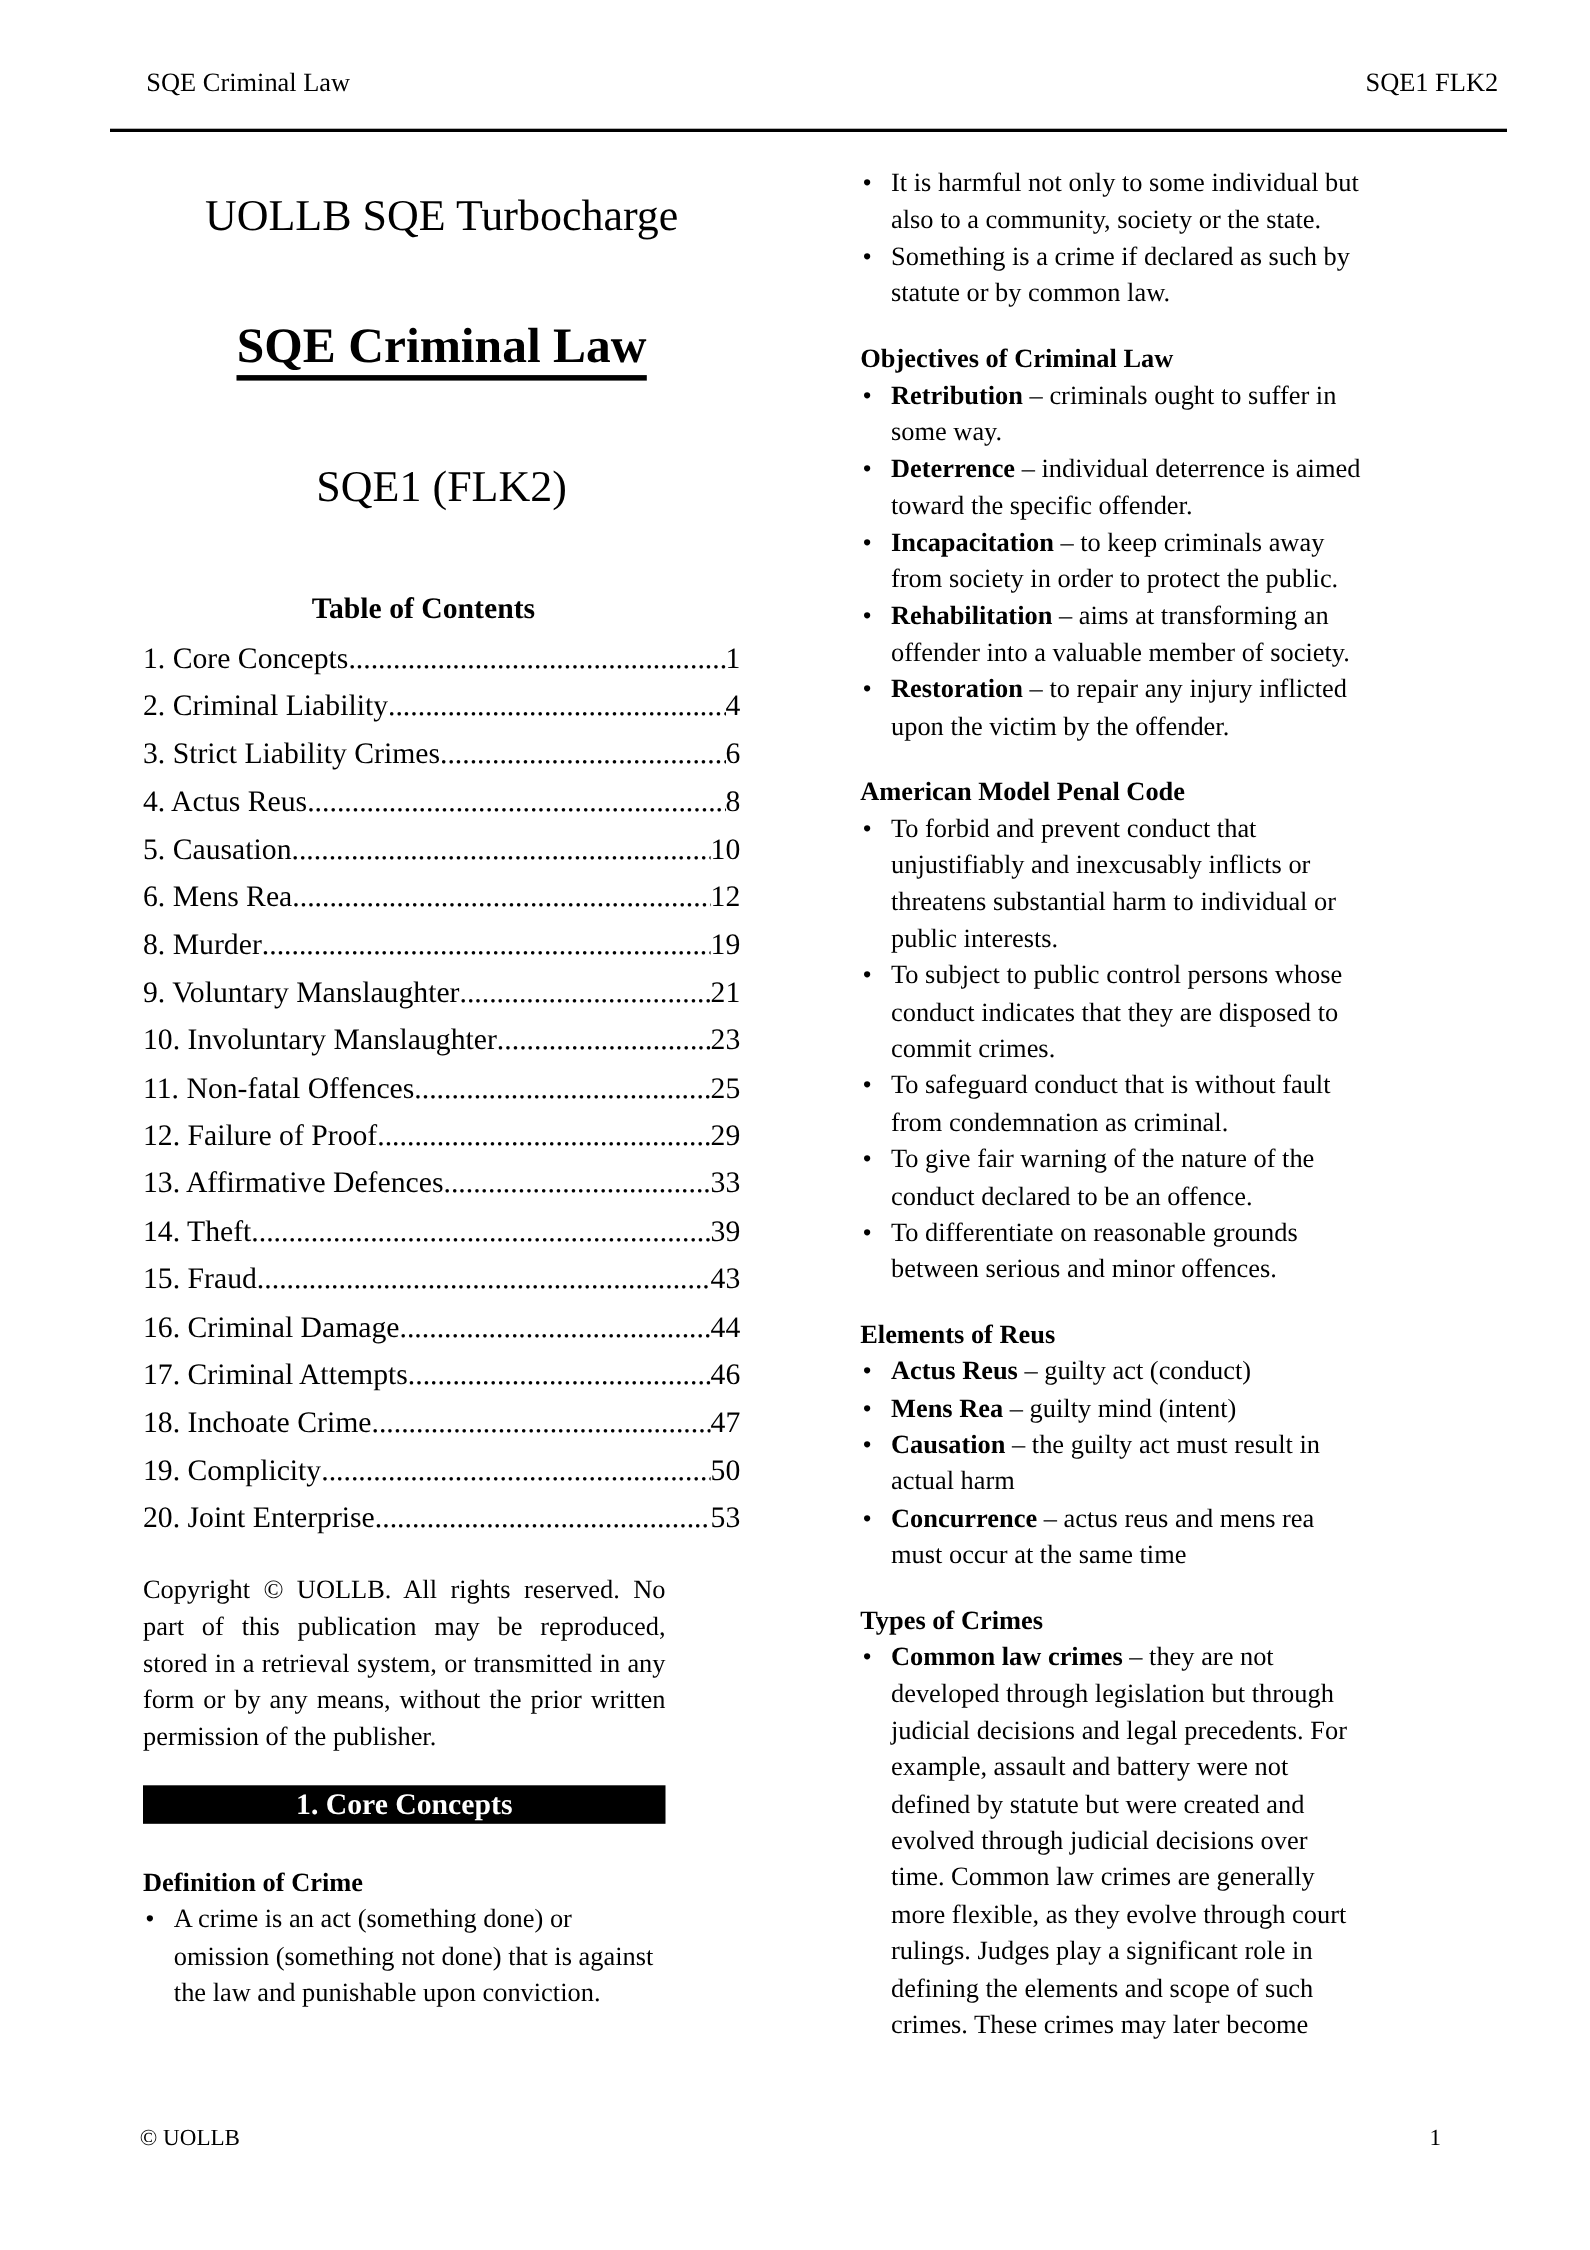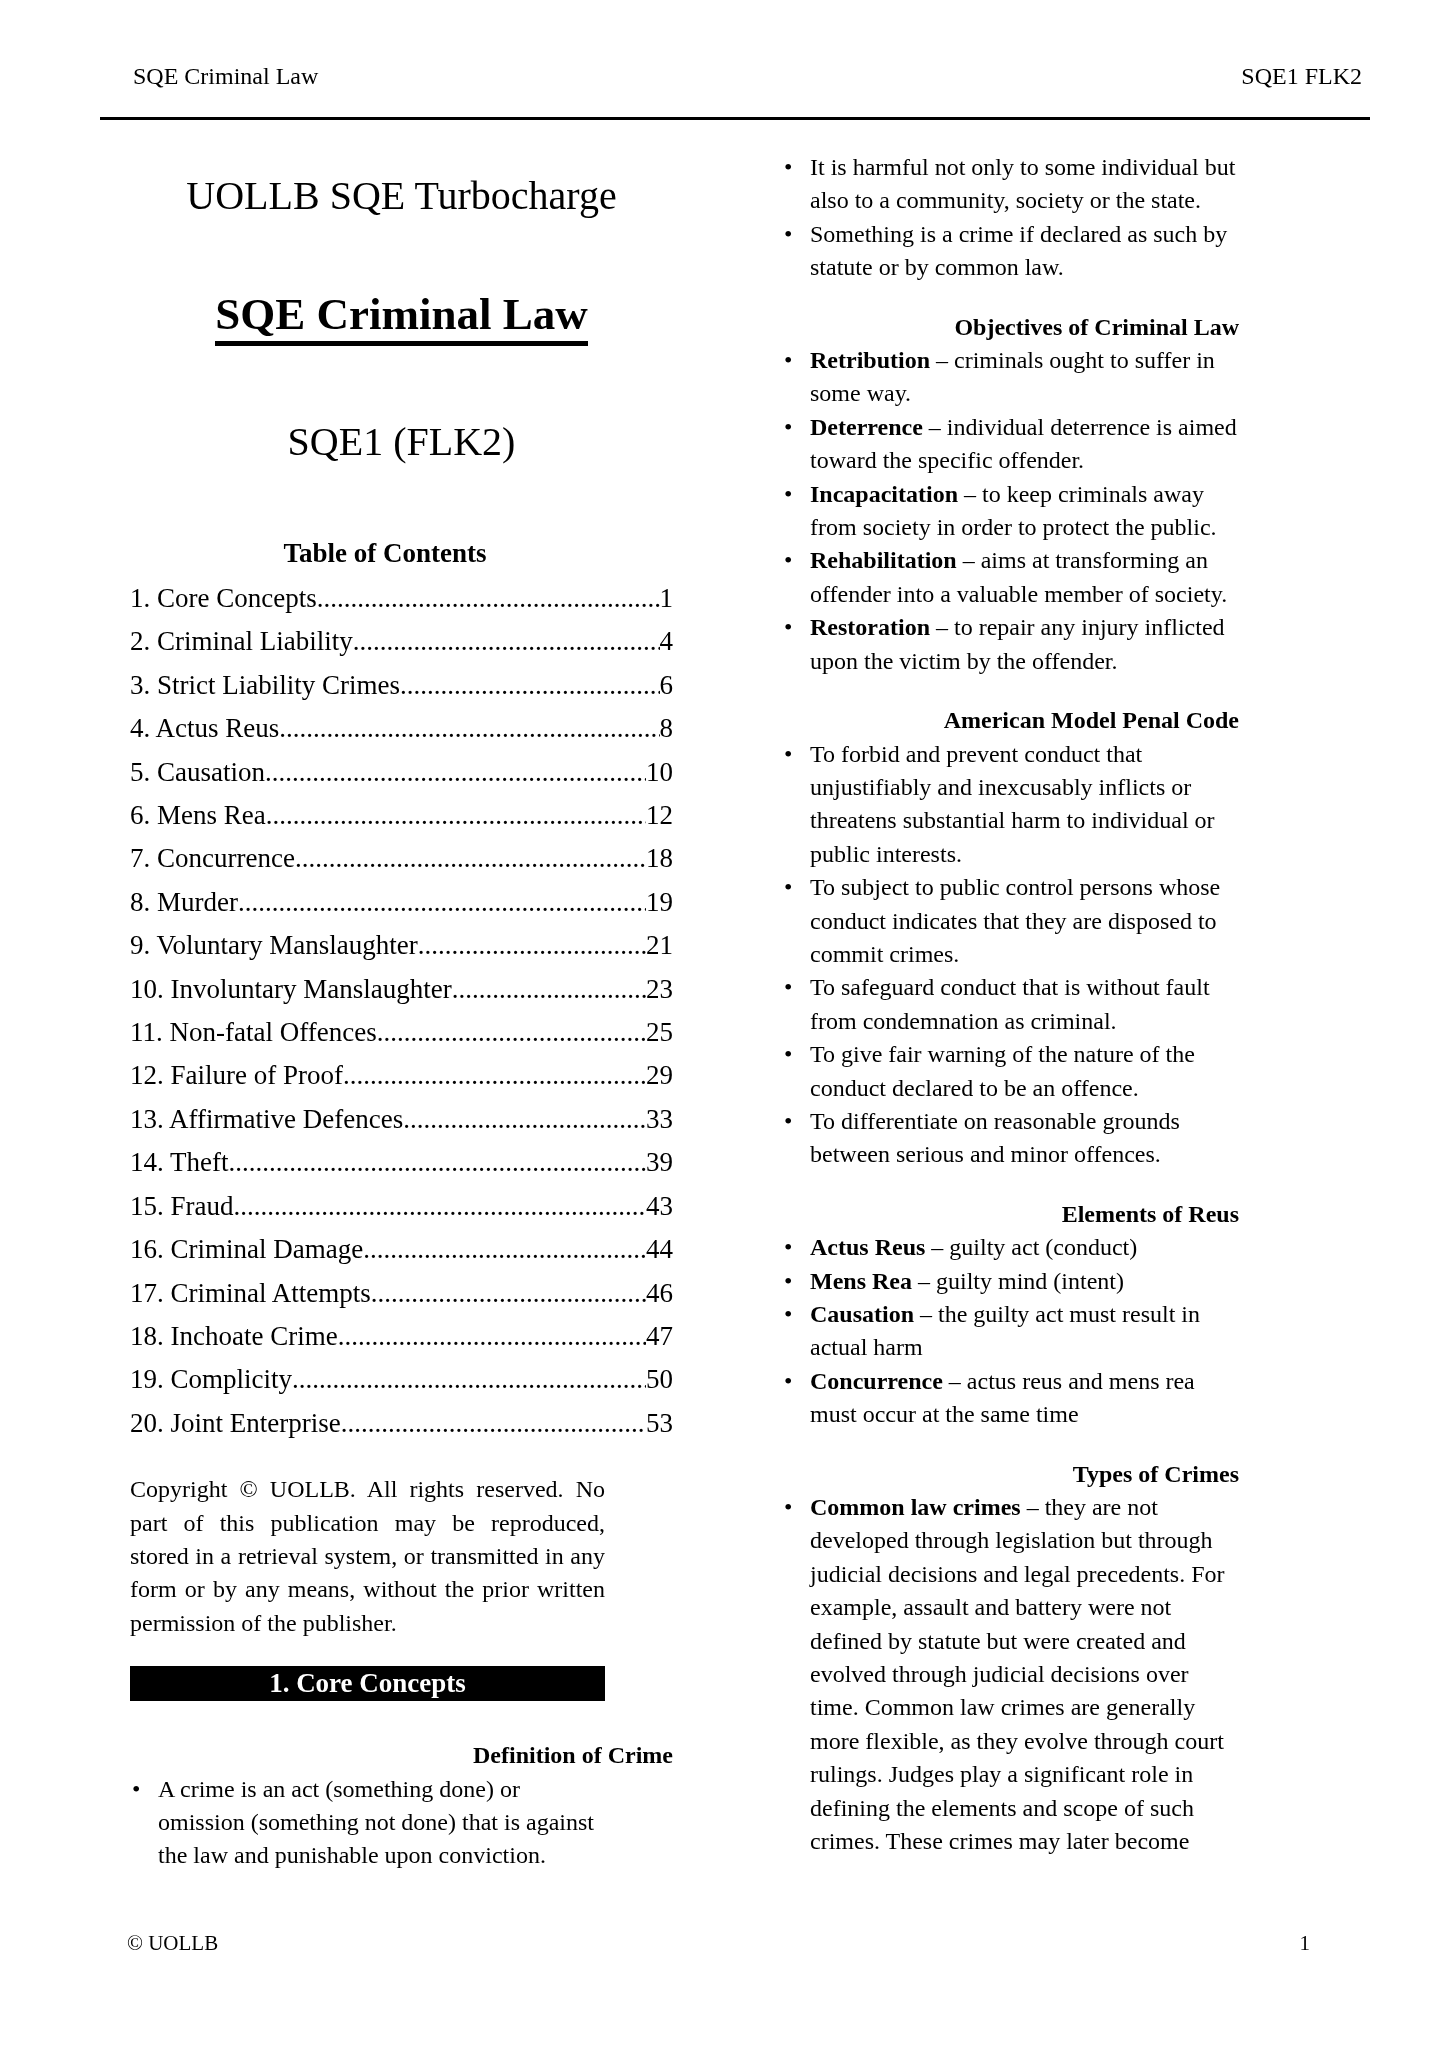--- a/index.html
+++ b/index.html
@@ -41,21 +41,21 @@
   .copyright{width:475px;margin-top:28px;font-size:24px;line-height:33.4px;text-align:justify;}
 
   
   .banner{
     width:475px;margin-top:26px;height:35px;background:#000;color:#fff;
     font-size:27px;line-height:35px;font-weight:bold;text-align:center;
     box-sizing:border-box;
   }
 
   
-  .sec-heading{font-size:24px;line-height:33.4px;font-weight:bold;margin:26px 0 0 0;text-align:right;}
+  .sec-heading{font-size:24px;line-height:33.4px;font-weight:bold;margin:26px 0 0 0;}
   .def-heading{margin-top:38px;}
   ul.bullets{margin:0;padding:0;list-style:none;font-size:24px;line-height:33.4px;}
   ul.bullets li{position:relative;padding-left:28px;}
   ul.bullets li::before{content:"\2022";position:absolute;left:2px;}
   .lead{font-weight:bold;}
   .col-left ul.bullets{width:475px;}
 
   
   .footer{
     position:absolute;left:100px;right:115px;top:1930px;
@@ -106,25 +106,20 @@
             <span class="toc-label">5. Causation</span>
             <span class="toc-dots"></span>
             <span class="toc-page">10</span>
           </div>
         <div class="toc-row">
             <span class="toc-label">6. Mens Rea </span>
             <span class="toc-dots"></span>
             <span class="toc-page">12</span>
           </div>
         <div class="toc-row">
-            <span class="toc-label">7. Concurrence </span>
-            <span class="toc-dots"></span>
-            <span class="toc-page">18</span>
-          </div>
-        <div class="toc-row">
             <span class="toc-label">8. Murder</span>
             <span class="toc-dots"></span>
             <span class="toc-page">19</span>
           </div>
         <div class="toc-row">
             <span class="toc-label">9. Voluntary Manslaughter</span>
             <span class="toc-dots"></span>
             <span class="toc-page">21</span>
           </div>
         <div class="toc-row">

